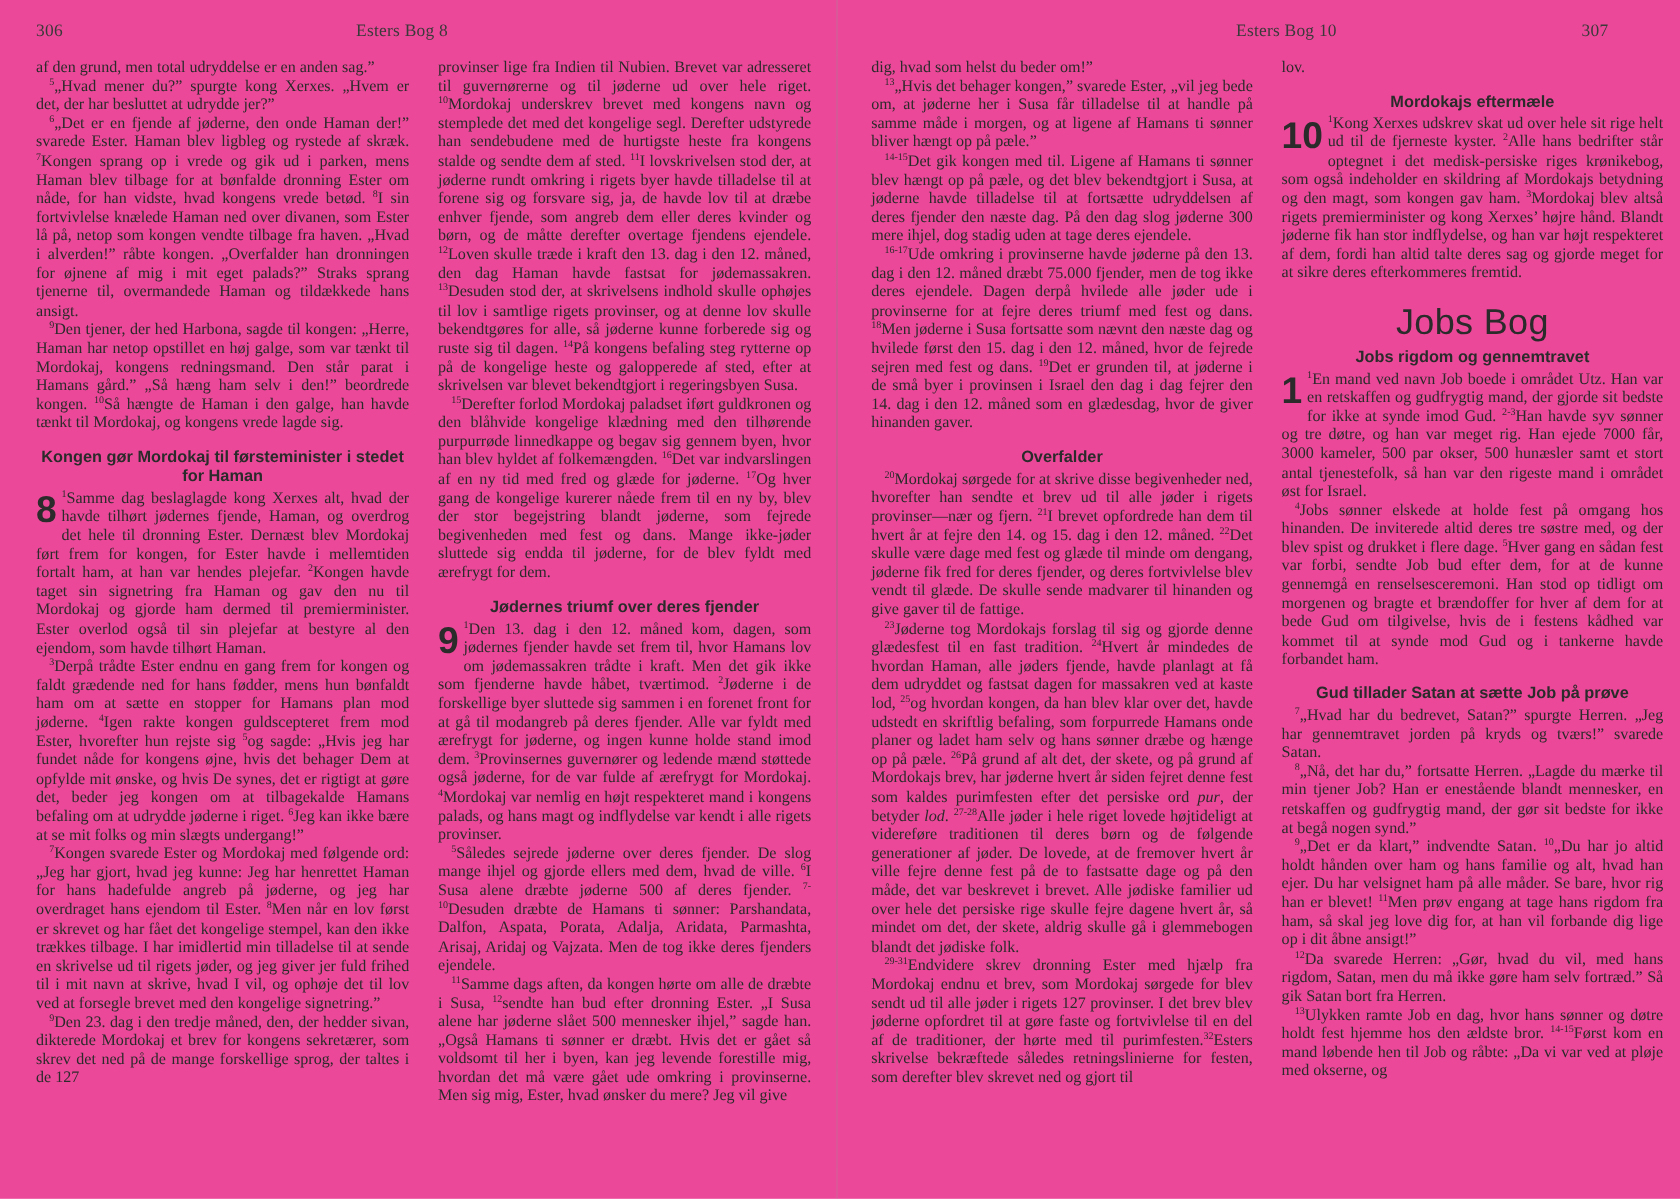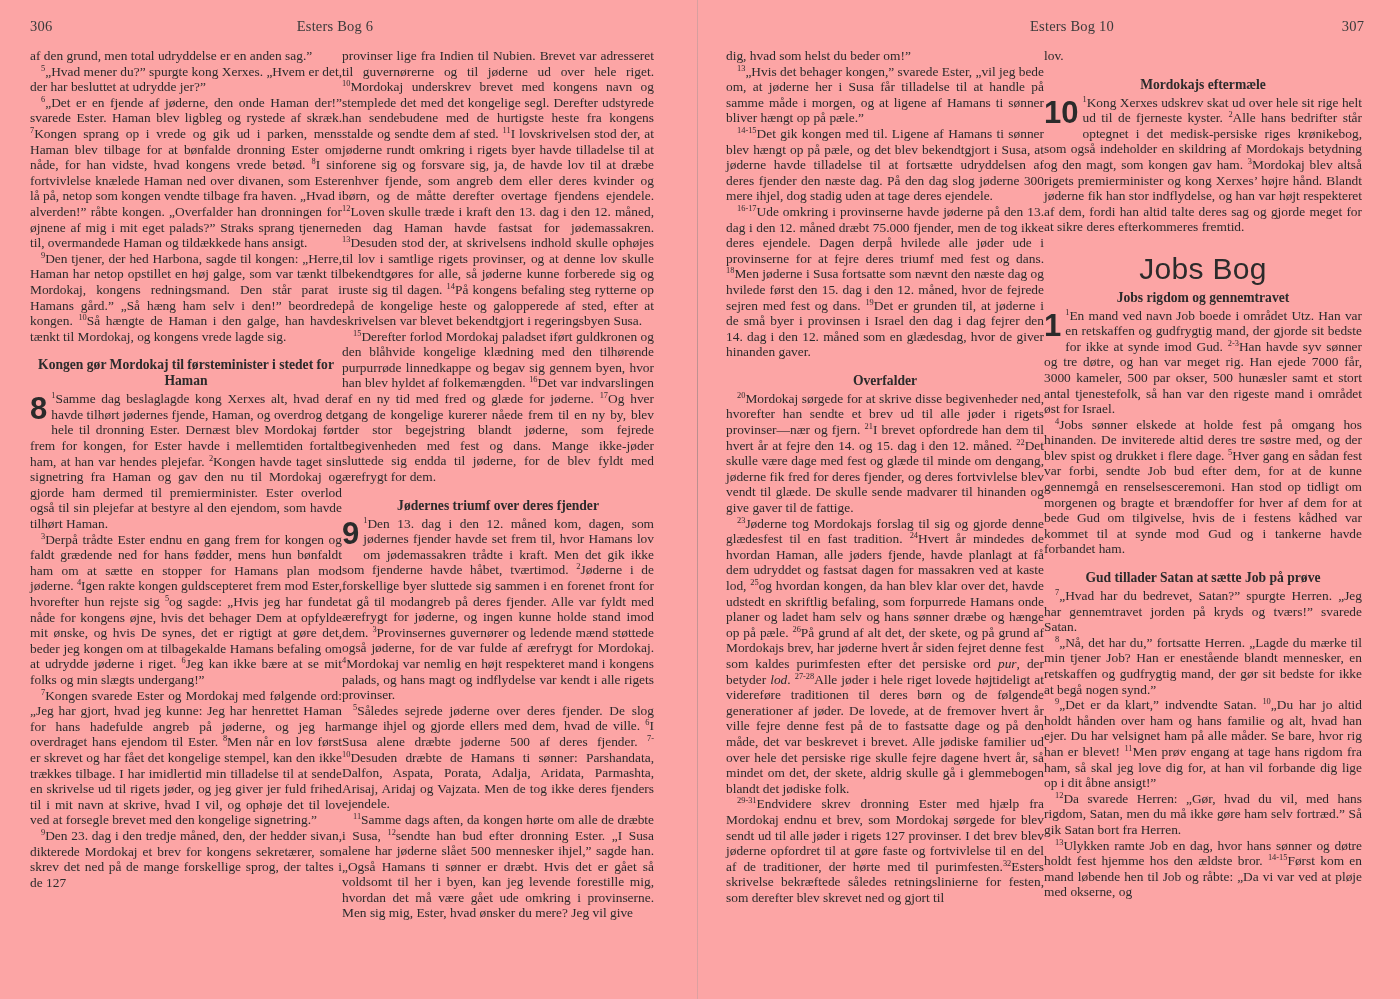--- a/index.html
+++ b/index.html
@@ -11,21 +11,21 @@
     width: 1400px;
     height: 999px;
     font-family: "Liberation Serif", "DejaVu Serif", serif;
     color: #2b2b2b;
     overflow: hidden;
   }
   .spread {
     position: relative;
     width: 1400px;
     height: 999px;
-    background: #fca5a5;
+    background: #ec4899;
     display: flex;
   }
   .gutter {
     position: absolute;
     left: 697px;
     top: 0;
     bottom: 0;
     width: 1px;
     background: linear-gradient(to bottom, rgba(150,150,150,0.35), rgba(120,120,120,0.5) 45%, rgba(150,150,150,0.3));
   }
@@ -47,27 +47,28 @@
     height: 24px;
     margin-bottom: 6px;
   }
   .runhead .folio { width: 70px; }
   .runhead .title {
     flex: 1;
     text-align: center;
   }
   .runhead .folio-right {
     width: 70px;
-    text-align: center;
+    text-align: left;
   }
   .page-left .runhead .title { margin-left: -36px; }
   .page-right .runhead .title { margin-right: -30px; }
 
   .cols {
     display: flex;
+    gap: 24px;
     height: 940px;
   }
   .col {
     width: 312px;
     font-size: 13.4px;
     line-height: 15.6px;
     text-align: justify;
     text-justify: inter-word;
     hyphens: none;
   }
@@ -85,21 +86,21 @@
     line-height: 0;
     letter-spacing: 0;
   }
 
   h3.sect {
     font-size: 13.6px;
     font-weight: bold;
     text-align: center;
     margin: 13px 0 2px 0;
     line-height: 16px;
-    font-family: Liberation Serif, serif;
+    font-family: Liberation Sans, sans-serif;
   }
 
   h2.booktitle {
     font-size: 30px;
     font-weight: normal;
     text-align: center;
     margin: 26px 0 10px 0;
     letter-spacing: .3px;
     font-family: "Liberation Sans", sans-serif;
   }
@@ -121,21 +122,21 @@
 </head>
 <body>
 
 <div class="spread">
 
   <div class="gutter"></div>
 
   <div class="page page-left">
     <div class="runhead">
       <span class="folio">306</span>
-      <span class="title">Esters Bog 6</span>
+      <span class="title">Esters Bog 8</span>
       <span class="folio-right"></span>
     </div>
     <div class="cols">
       <div class="col" id="lp-c0">
           <p class="para noindent">af den grund, men total udryddelse er en anden sag.”</p>
           <p class="para"><sup class="vs">5</sup>„Hvad mener du?” spurgte kong Xerxes. „Hvem er det, der har besluttet at udrydde jer?”</p>
           <p class="para"><sup class="vs">6</sup>„Det er en fjende af jøderne, den onde Haman der!” svarede Ester. Haman blev ligbleg og rystede af skræk. <sup class="vs">7</sup>Kongen sprang op i vrede og gik ud i parken, mens Haman blev tilbage for at bønfalde dronning Ester om nåde, for han vidste, hvad kongens vrede betød. <sup class="vs">8</sup>I sin fortvivlelse knælede Haman ned over divanen, som Ester lå på, netop som kongen vendte tilbage fra haven. „Hvad i alverden!” råbte kongen. „Overfalder han dronningen for øjnene af mig i mit eget palads?” Straks sprang tjenerne til, overmandede Haman og tildækkede hans ansigt.</p>
           <p class="para"><sup class="vs">9</sup>Den tjener, der hed Harbona, sagde til kongen: „Herre, Haman har netop opstillet en høj galge, som var tænkt til Mordokaj, kongens redningsmand. Den står parat i Hamans gård.” „Så hæng ham selv i den!” beordrede kongen. <sup class="vs">10</sup>Så hængte de Haman i den galge, han havde tænkt til Mordokaj, og kongens vrede lagde sig.</p>
           <h3 class="sect">Kongen gør Mordokaj til førsteminister i stedet for Haman</h3>
           <div class="chapstart">

